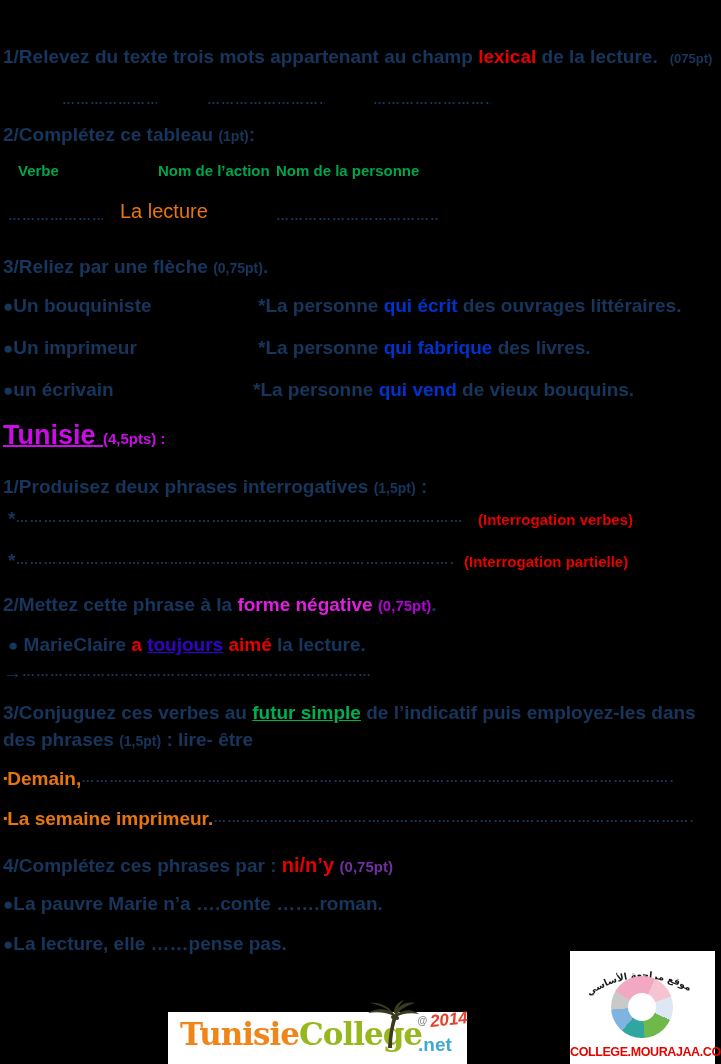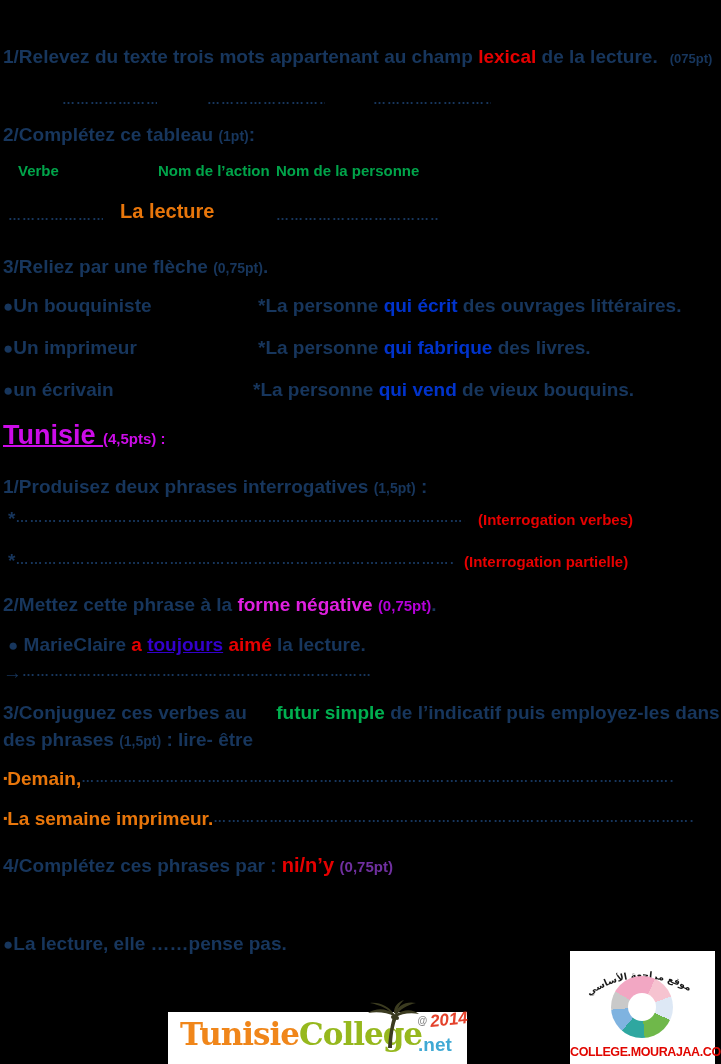--- a/index.html
+++ b/index.html
@@ -23,23 +23,23 @@
   .h1{font-size:27px;font-weight:800;color:var(--magenta);text-decoration:underline;text-decoration-thickness:2px;}
   .h1pts{font-size:15px;font-weight:800;color:var(--magenta);}
   .pts{font-size:14px;}
   .smallpts{font-size:13px;margin-left:12px;}
   .red{color:var(--red);font-weight:700;}
   .redbig{color:var(--red);font-weight:800;font-size:20px;}
   .mag{color:var(--magenta2);font-weight:800;}
   .magpts{color:var(--magenta3);font-size:15px;font-weight:800;}
   .purplepts{color:var(--purple);font-size:15px;font-weight:800;}
   .greenhdr{color:var(--green);font-size:15px;font-weight:800;}
-  .greenul{color:var(--green2);font-weight:800;margin-left:24px;}
+  .greenul{color:var(--green2);font-weight:800;text-decoration:underline;}
   .orange{color:var(--orange);font-weight:800;}
-  .orangecell{color:var(--orange);font-weight:700;font-size:20px;}
+  .orangecell{color:var(--orange);font-weight:400;font-size:20px;}
   .bblue{color:var(--bblue);font-weight:800;}
   .toujours{color:var(--toujours);font-weight:800;text-decoration:underline;}
   .dots{display:inline-block;overflow:hidden;font-size:13px;font-weight:700;color:var(--navy);letter-spacing:1px;vertical-align:baseline;}
   .dotseg{position:absolute;overflow:hidden;font-size:13px;font-weight:700;color:var(--navy);letter-spacing:1px;white-space:nowrap;}
   .abs{position:absolute;white-space:nowrap;}
   .bullet{font-size:17px;}
   .sqbullet{font-size:12px;color:var(--orange);vertical-align:3px;font-weight:800;}
   .intlabel{position:absolute;top:3px;color:var(--red);font-weight:800;font-size:15px;}
   
   .tcbox{position:absolute;left:168px;top:1012px;width:299px;height:52px;background:#fff;}
@@ -144,20 +144,23 @@
     <span class="sqbullet">▪</span><span class="orange">Demain</span><span class="orange">,</span><span class="dots" style="width:592px;">………………………………………………………………………………………………………………………………………………………………</span>
   </div>
   <div class="line" style="left:3px;top:808px;height:28px;width:715px;">
     <span class="sqbullet">▪</span><span class="orange">La semaine imprimeur</span><span class="orange">.</span><span class="dots" style="width:480px;">………………………………………………………………………………………………………………………………………………………………</span>
   </div>
 
   <div class="line" style="left:3px;top:854px;">
     <span>4/Complétez ces phrases par : </span><span class="redbig">ni/n’y </span><span class="purplepts">(0,75pt)</span>
   </div>
 
+  <div class="line" style="left:3px;top:893px;">
+    <span class="bullet">●</span><span>La pauvre Marie n’a ….conte …….roman.</span>
+  </div>
   <div class="line" style="left:3px;top:933px;">
     <span class="bullet">●</span><span>La lecture, elle ……pense pas.</span>
   </div>
 
   <div class="tcbox">
     <div class="tcword">
       <span class="tc1">Tunisie</span><span class="tc2">College</span>
     </div>
     <span class="tcnet">.net</span>
     <svg class="palm" width="62" height="50" viewBox="0 0 62 50">

